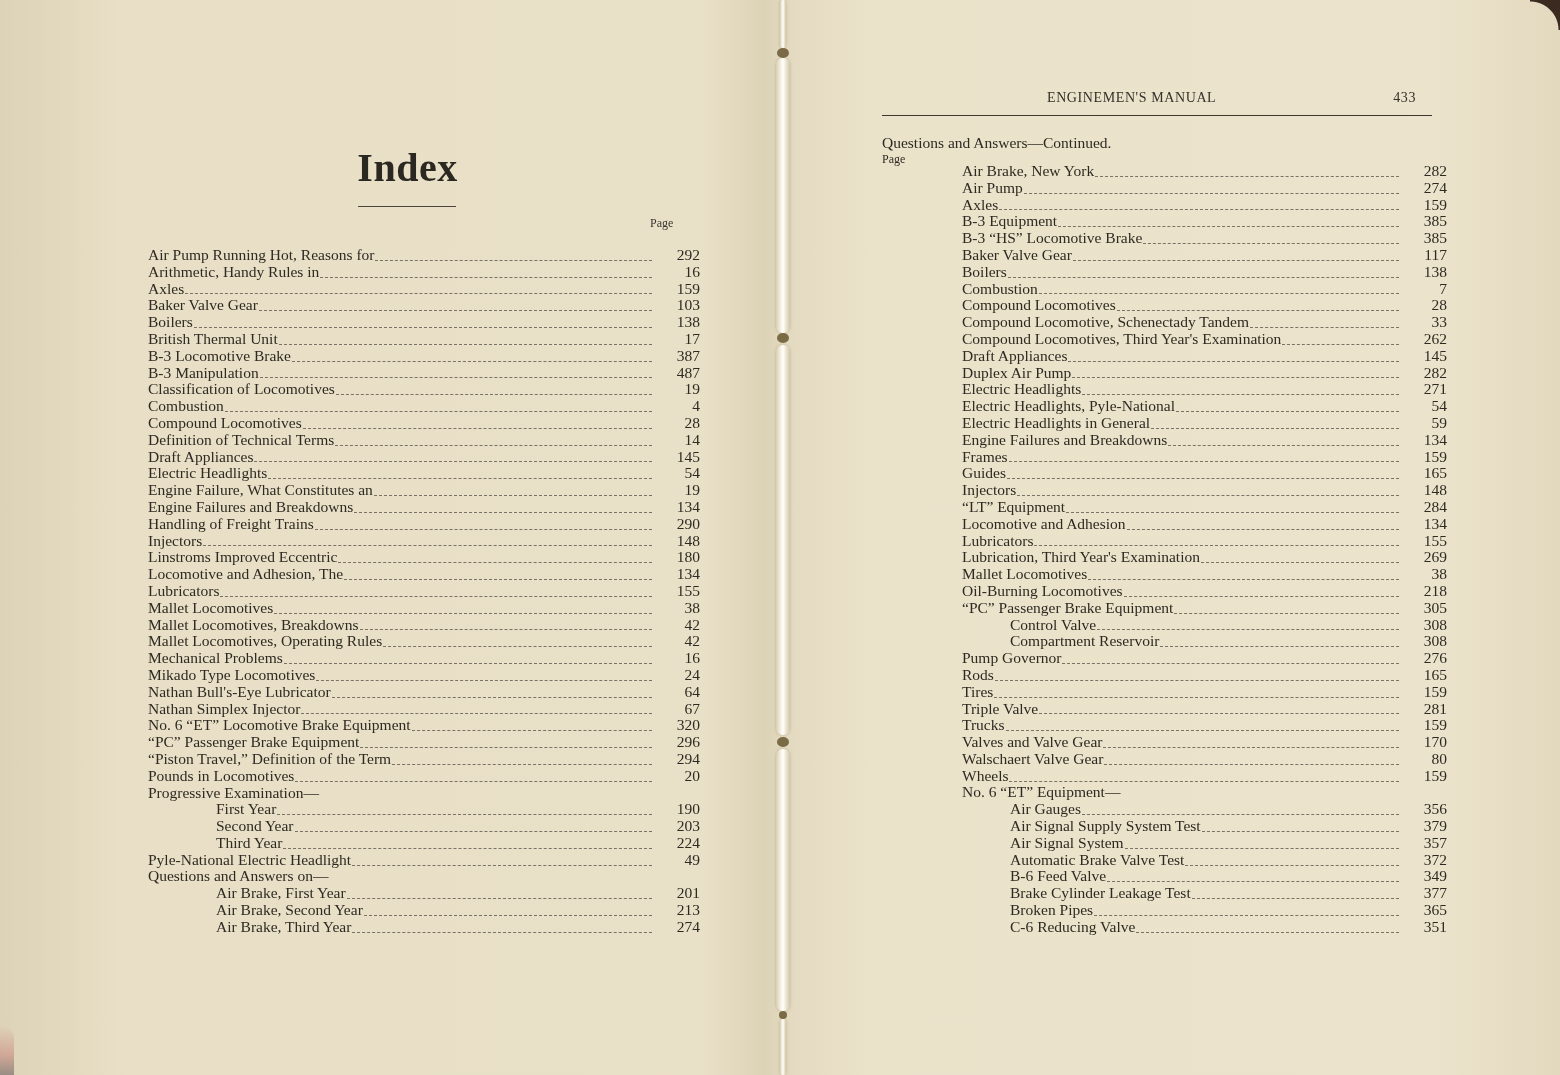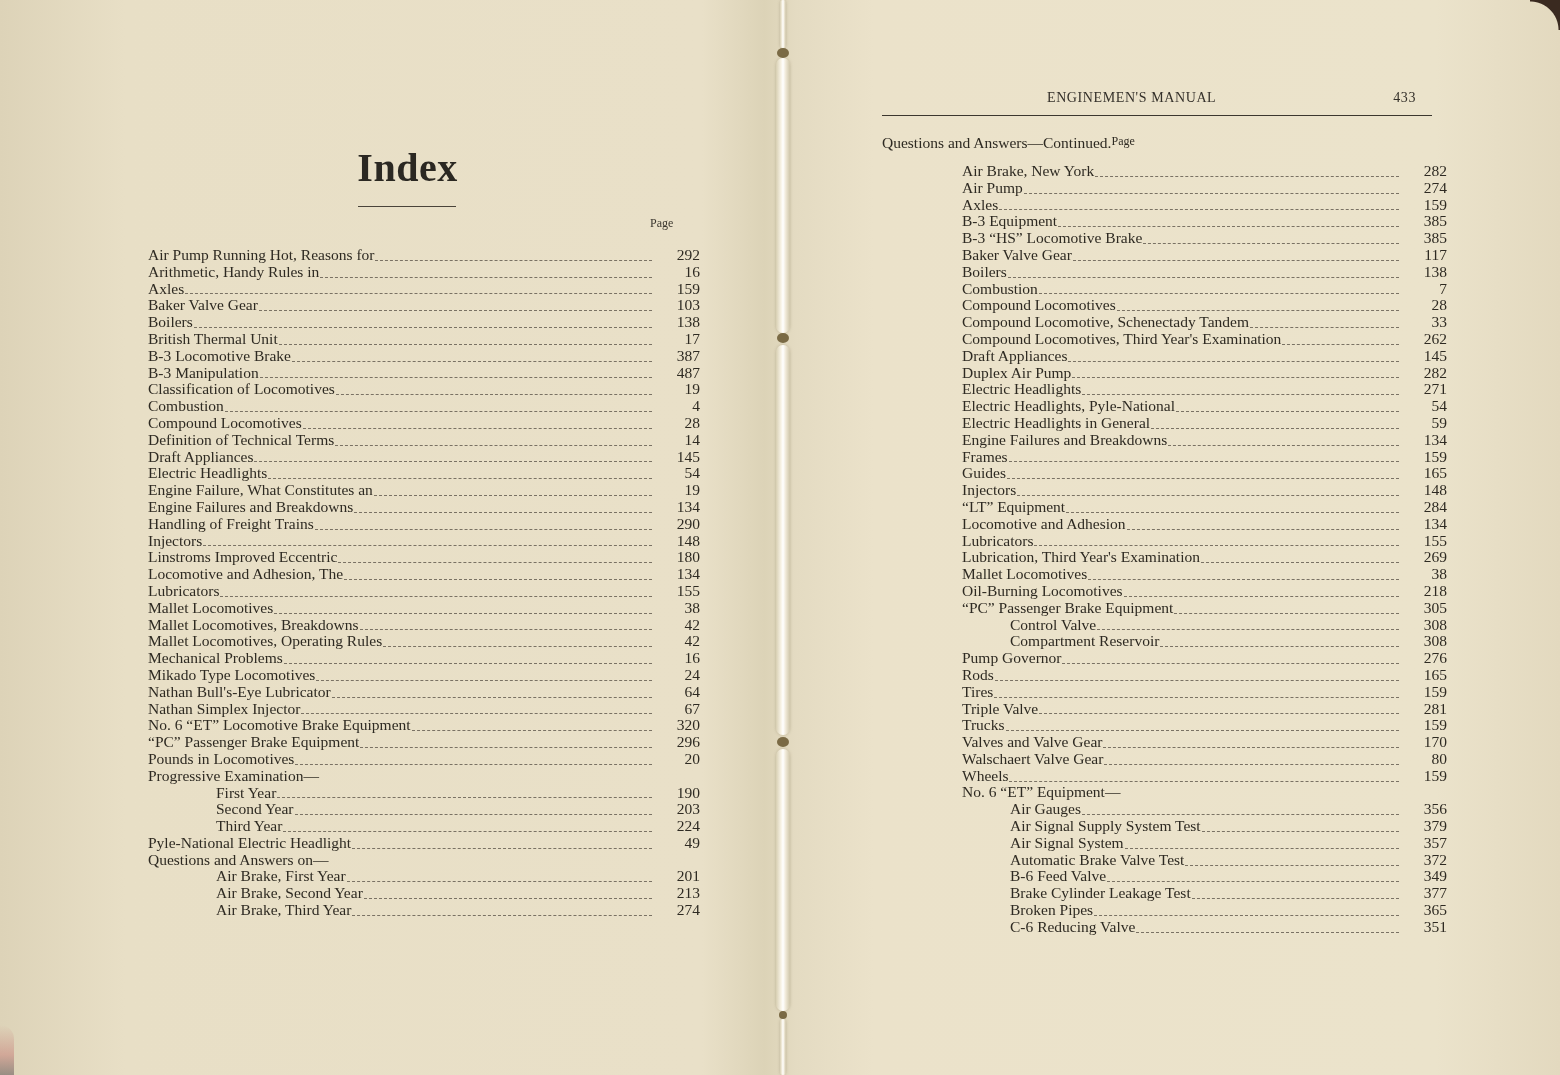--- a/index.html
+++ b/index.html
@@ -71,21 +71,21 @@
 
   .running-head {
     position: absolute; left: 0; top: 90px; width: 550px; height: 20px;
     font-size: 14px; letter-spacing: 0.6px; color: #34302a;
   }
   .running-head .rh-title { position: absolute; left: 165px; }
   .running-head .rh-num { position: absolute; right: 16px; }
   .head-rule { position: absolute; left: 0; top: 115px; width: 550px; height: 1px; background: #3c372f; }
   .cont-head {
     position: absolute; left: 0; top: 134px; width: 550px;
-    display: flex; font-size: 15.5px;
+    display: flex; justify-content: space-between; font-size: 15.5px; flex-direction: column;
   }
   .cont-head .page-label { font-size: 12px; padding-right: 2px; }
 </style>
 </head>
 <body>
 
 <div class="spread">
 
   <div class="corner-tr"></div>
   <div class="corner-bl"></div>
@@ -251,20 +251,25 @@
           <span class="label">No. 6 “ET” Locomotive Brake Equipment</span>
           <span class="leader"></span>
           <span class="num">320</span>
         </li>
         <li class="row">
           <span class="label">“PC” Passenger Brake Equipment</span>
           <span class="leader"></span>
           <span class="num">296</span>
         </li>
         <li class="row">
+          <span class="label">“Piston Travel,” Definition of the Term</span>
+          <span class="leader"></span>
+          <span class="num">294</span>
+        </li>
+        <li class="row">
           <span class="label">Pounds in Locomotives</span>
           <span class="leader"></span>
           <span class="num">20</span>
         </li>
         <li class="row heading">
           <span class="label">Progressive Examination—</span>
           <span class="leader"></span>
           <span class="num"></span>
         </li>
         <li class="row sub">

